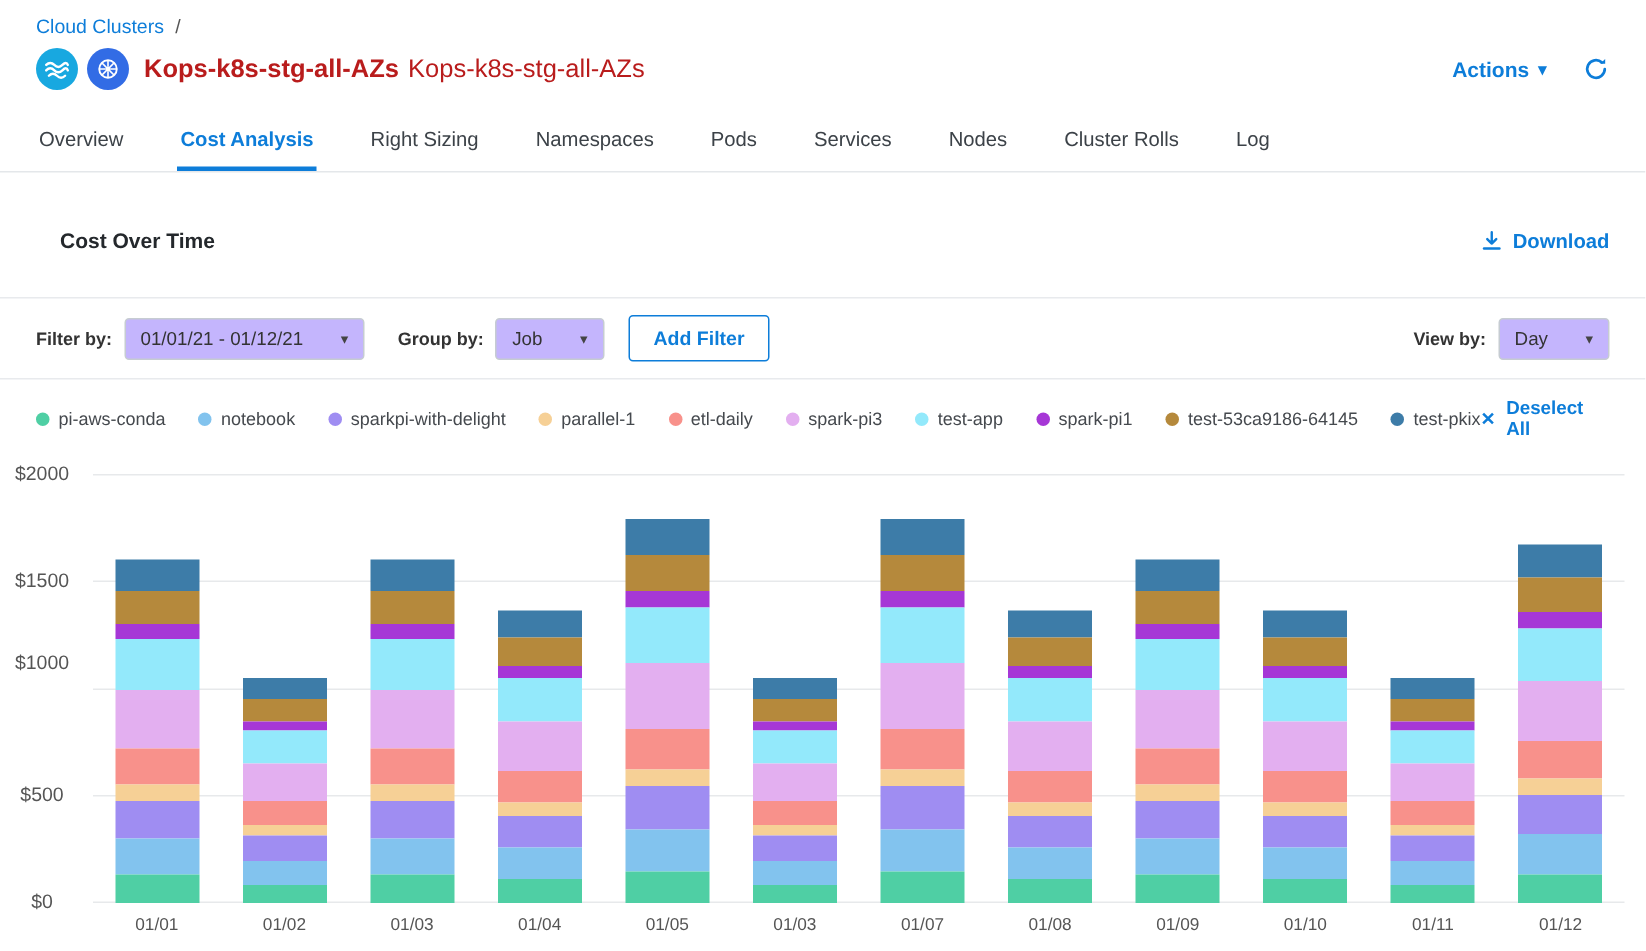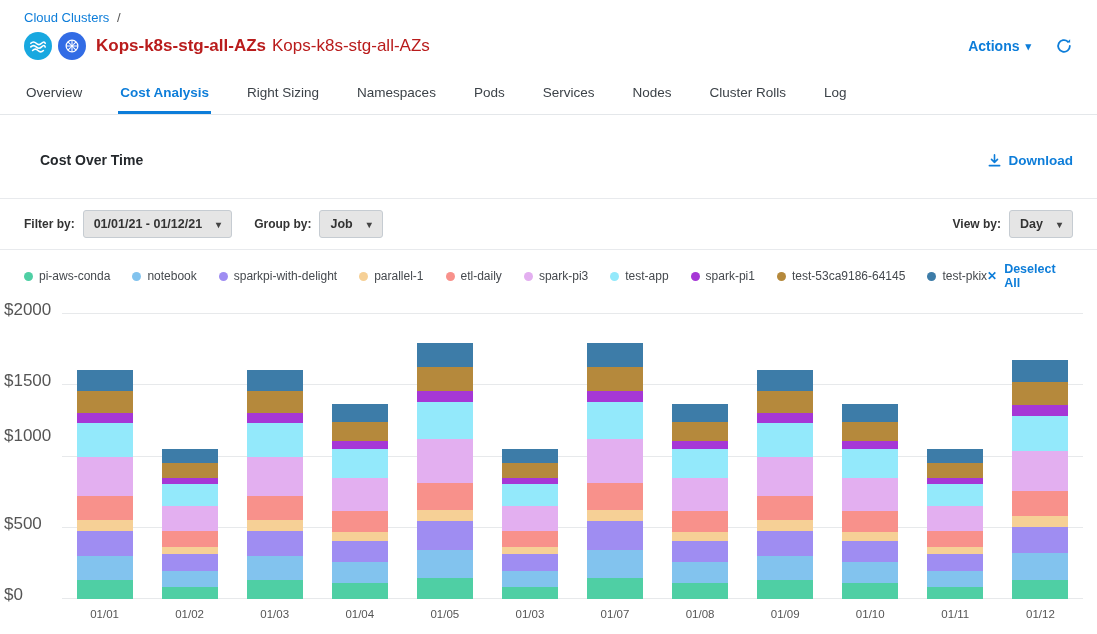--- a/index.html
+++ b/index.html
@@ -28,37 +28,37 @@
   .tabs { display: flex; gap: 34px; padding: 0 24px; border-bottom: 1px solid #e4e7ea; margin-top: 15px; }
   .tab { padding: 10px 2px 11px; font-size: 13.5px; color: #3c4248; cursor: pointer; border-bottom: 3px solid transparent; white-space: nowrap; }
   .tab.active { color: #0d7dd9; border-bottom-color: #0d7dd9; font-weight: 700; }
 
   .section-header { display: flex; justify-content: space-between; align-items: center; padding: 21px 24px 14px; border-bottom: 1px solid #e8eaed; }
   .section-title { font-size: 14px; font-weight: 700; color: #24282c; margin: 16px; }
   .download-link { color: #0d7dd9; font-size: 13.5px; font-weight: 700; display: flex; align-items: center; gap: 7px; cursor: pointer; text-decoration: none; }
 
   .filter-bar { display: flex; align-items: center; padding: 11px 24px; border-bottom: 1px solid #e8eaed; }
   .filter-label { font-size: 12px; font-weight: 700; color: #333; margin-right: 8px; white-space: nowrap; }
-  .select-box { border: 1px solid #c6ccd2; border-radius: 3px; background: #e5e5e5; padding: 6px 10px; font-size: 12.5px; color: #333; display: inline-flex; align-items: center; gap: 14px; cursor: pointer; white-space: nowrap; font-weight: bold; }
+  .select-box { border: 1px solid #c6ccd2; border-radius: 3px; background: #c4b5fd; padding: 6px 10px; font-size: 12.5px; color: #333; display: inline-flex; align-items: center; gap: 25px; cursor: pointer; white-space: nowrap; }
   .select-box .caret { font-size: 10px; color: #444; }
   .group-by { margin-left: 22px; }
   .add-filter-btn { margin-left: 16px; border: 1px solid #0d7dd9; color: #0d7dd9; background: #fff; border-radius: 3px; padding: 7px 16px; font-size: 13px; font-weight: 700; cursor: pointer; font-family: inherit; }
   .view-by-group { margin-left: auto; display: flex; align-items: center; }
 
   .legend-row { display: flex; align-items: center; padding: 12px 24px 10px; }
   .legend-items { display: flex; align-items: center; gap: 22px; flex-wrap: nowrap; }
   .legend-item { display: flex; align-items: center; gap: 6px; font-size: 12px; color: #45494e; cursor: pointer; white-space: nowrap; }
   .legend-item .dot { width: 9px; height: 9px; border-radius: 50%; flex: 0 0 auto; }
   .deselect-all { margin-left: auto; margin-right: 32px; color: #0d7dd9; font-size: 12.5px; font-weight: 700; display: flex; align-items: center; gap: 7px; cursor: pointer; }
   .deselect-all .x { font-size: 12px; }
 
   .chart-wrap { padding: 14px 14px 0 0; }
   .plot { position: relative; margin-left: 62px; height: 285px; }
   .gridline { position: absolute; left: 0; right: 0; height: 1px; background: #e7e9eb; }
-  .ytick { position: absolute; left: -58px; width: 48px; text-align: left; font-size: 17px; color: #555; }
+  .ytick { position: absolute; left: -58px; width: 48px; text-align: center; font-size: 13px; color: #555; }
   .bars-row { position: absolute; left: 0; right: 0; top: 0; bottom: 0; display: flex; justify-content: space-around; align-items: flex-end; }
   .bar-col { width: 56px; display: flex; flex-direction: column-reverse; }
   .bar-seg { width: 100%; }
   .xlabels { margin-left: 62px; display: flex; justify-content: space-around; padding-top: 9px; }
   .xlabel { width: 56px; text-align: center; font-size: 11.5px; color: #555; }
 </style>
 </head>
 <body>
 
 <div class="page">
@@ -129,20 +129,21 @@
     <span class="filter-label">Filter by:</span>
     <div class="select-box">
       <span>01/01/21 - 01/12/21</span>
       <span class="caret">▾</span>
     </div>
     <span class="filter-label group-by">Group by:</span>
     <div class="select-box">
       <span>Job</span>
       <span class="caret">▾</span>
     </div>
+    <button class="add-filter-btn">Add Filter</button>
     <div class="view-by-group">
       <span class="filter-label">View by:</span>
       <div class="select-box">
         <span>Day</span>
         <span class="caret">▾</span>
       </div>
     </div>
   </div>
 
   <div class="legend-row">

